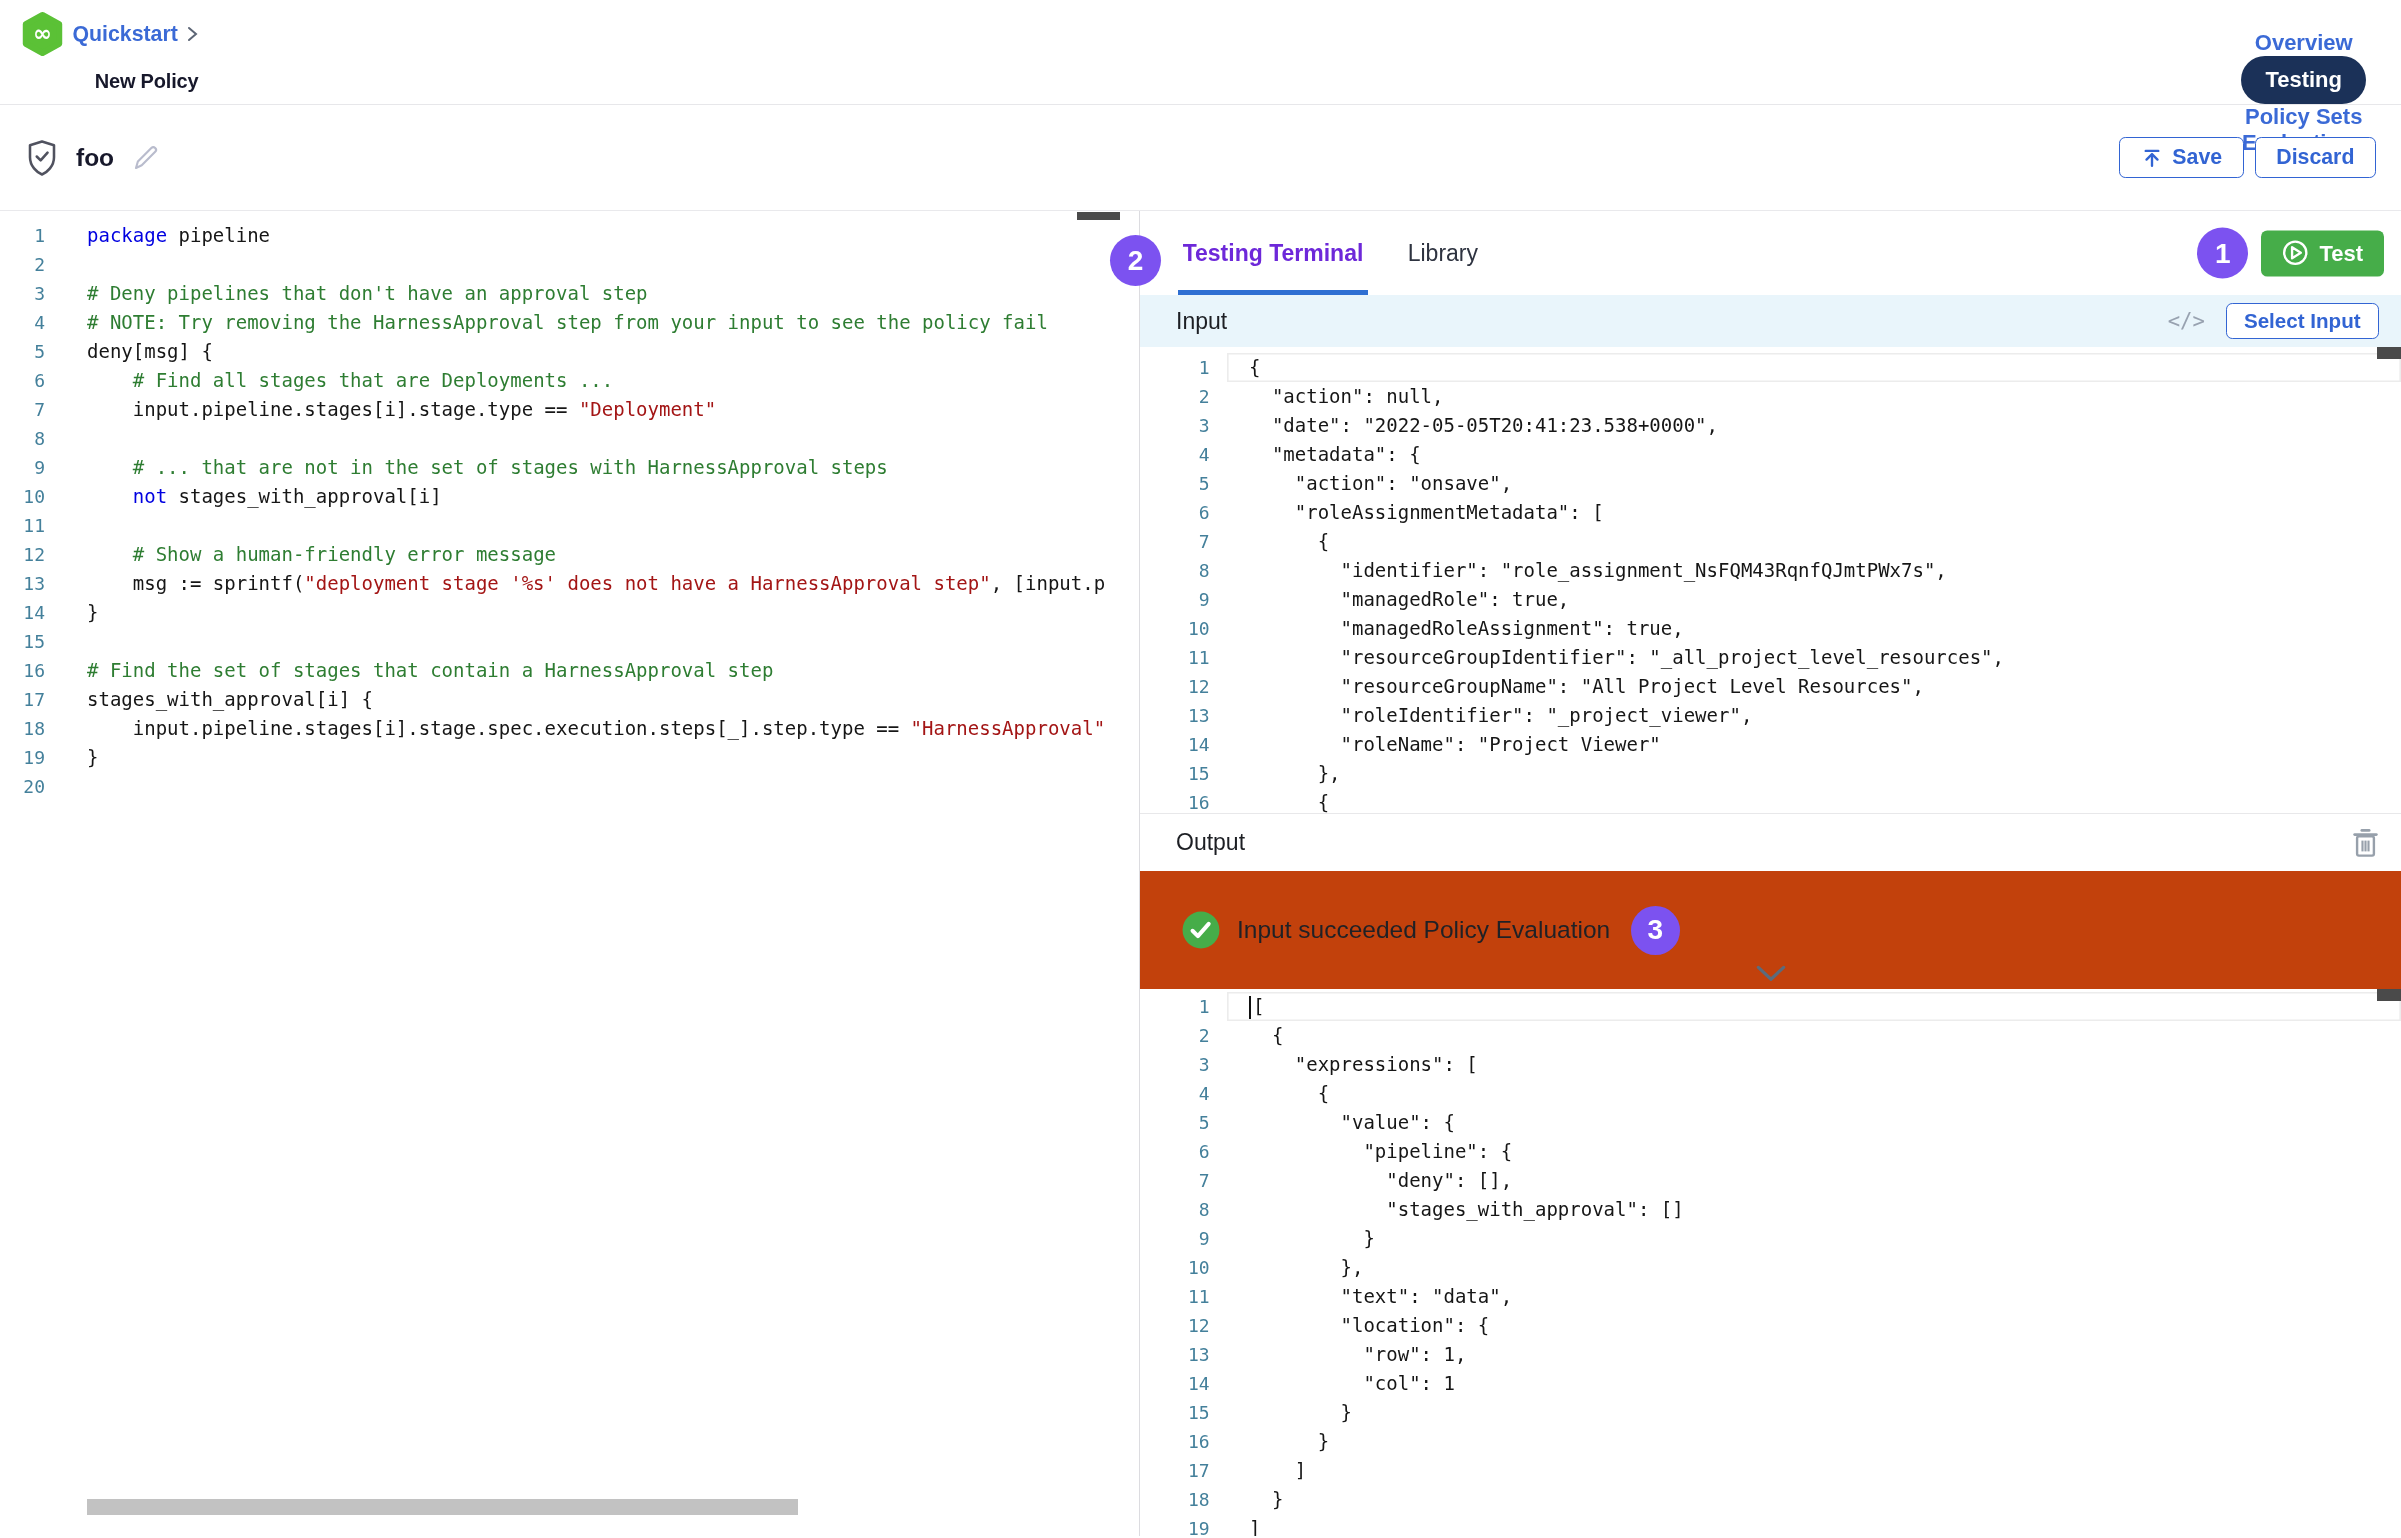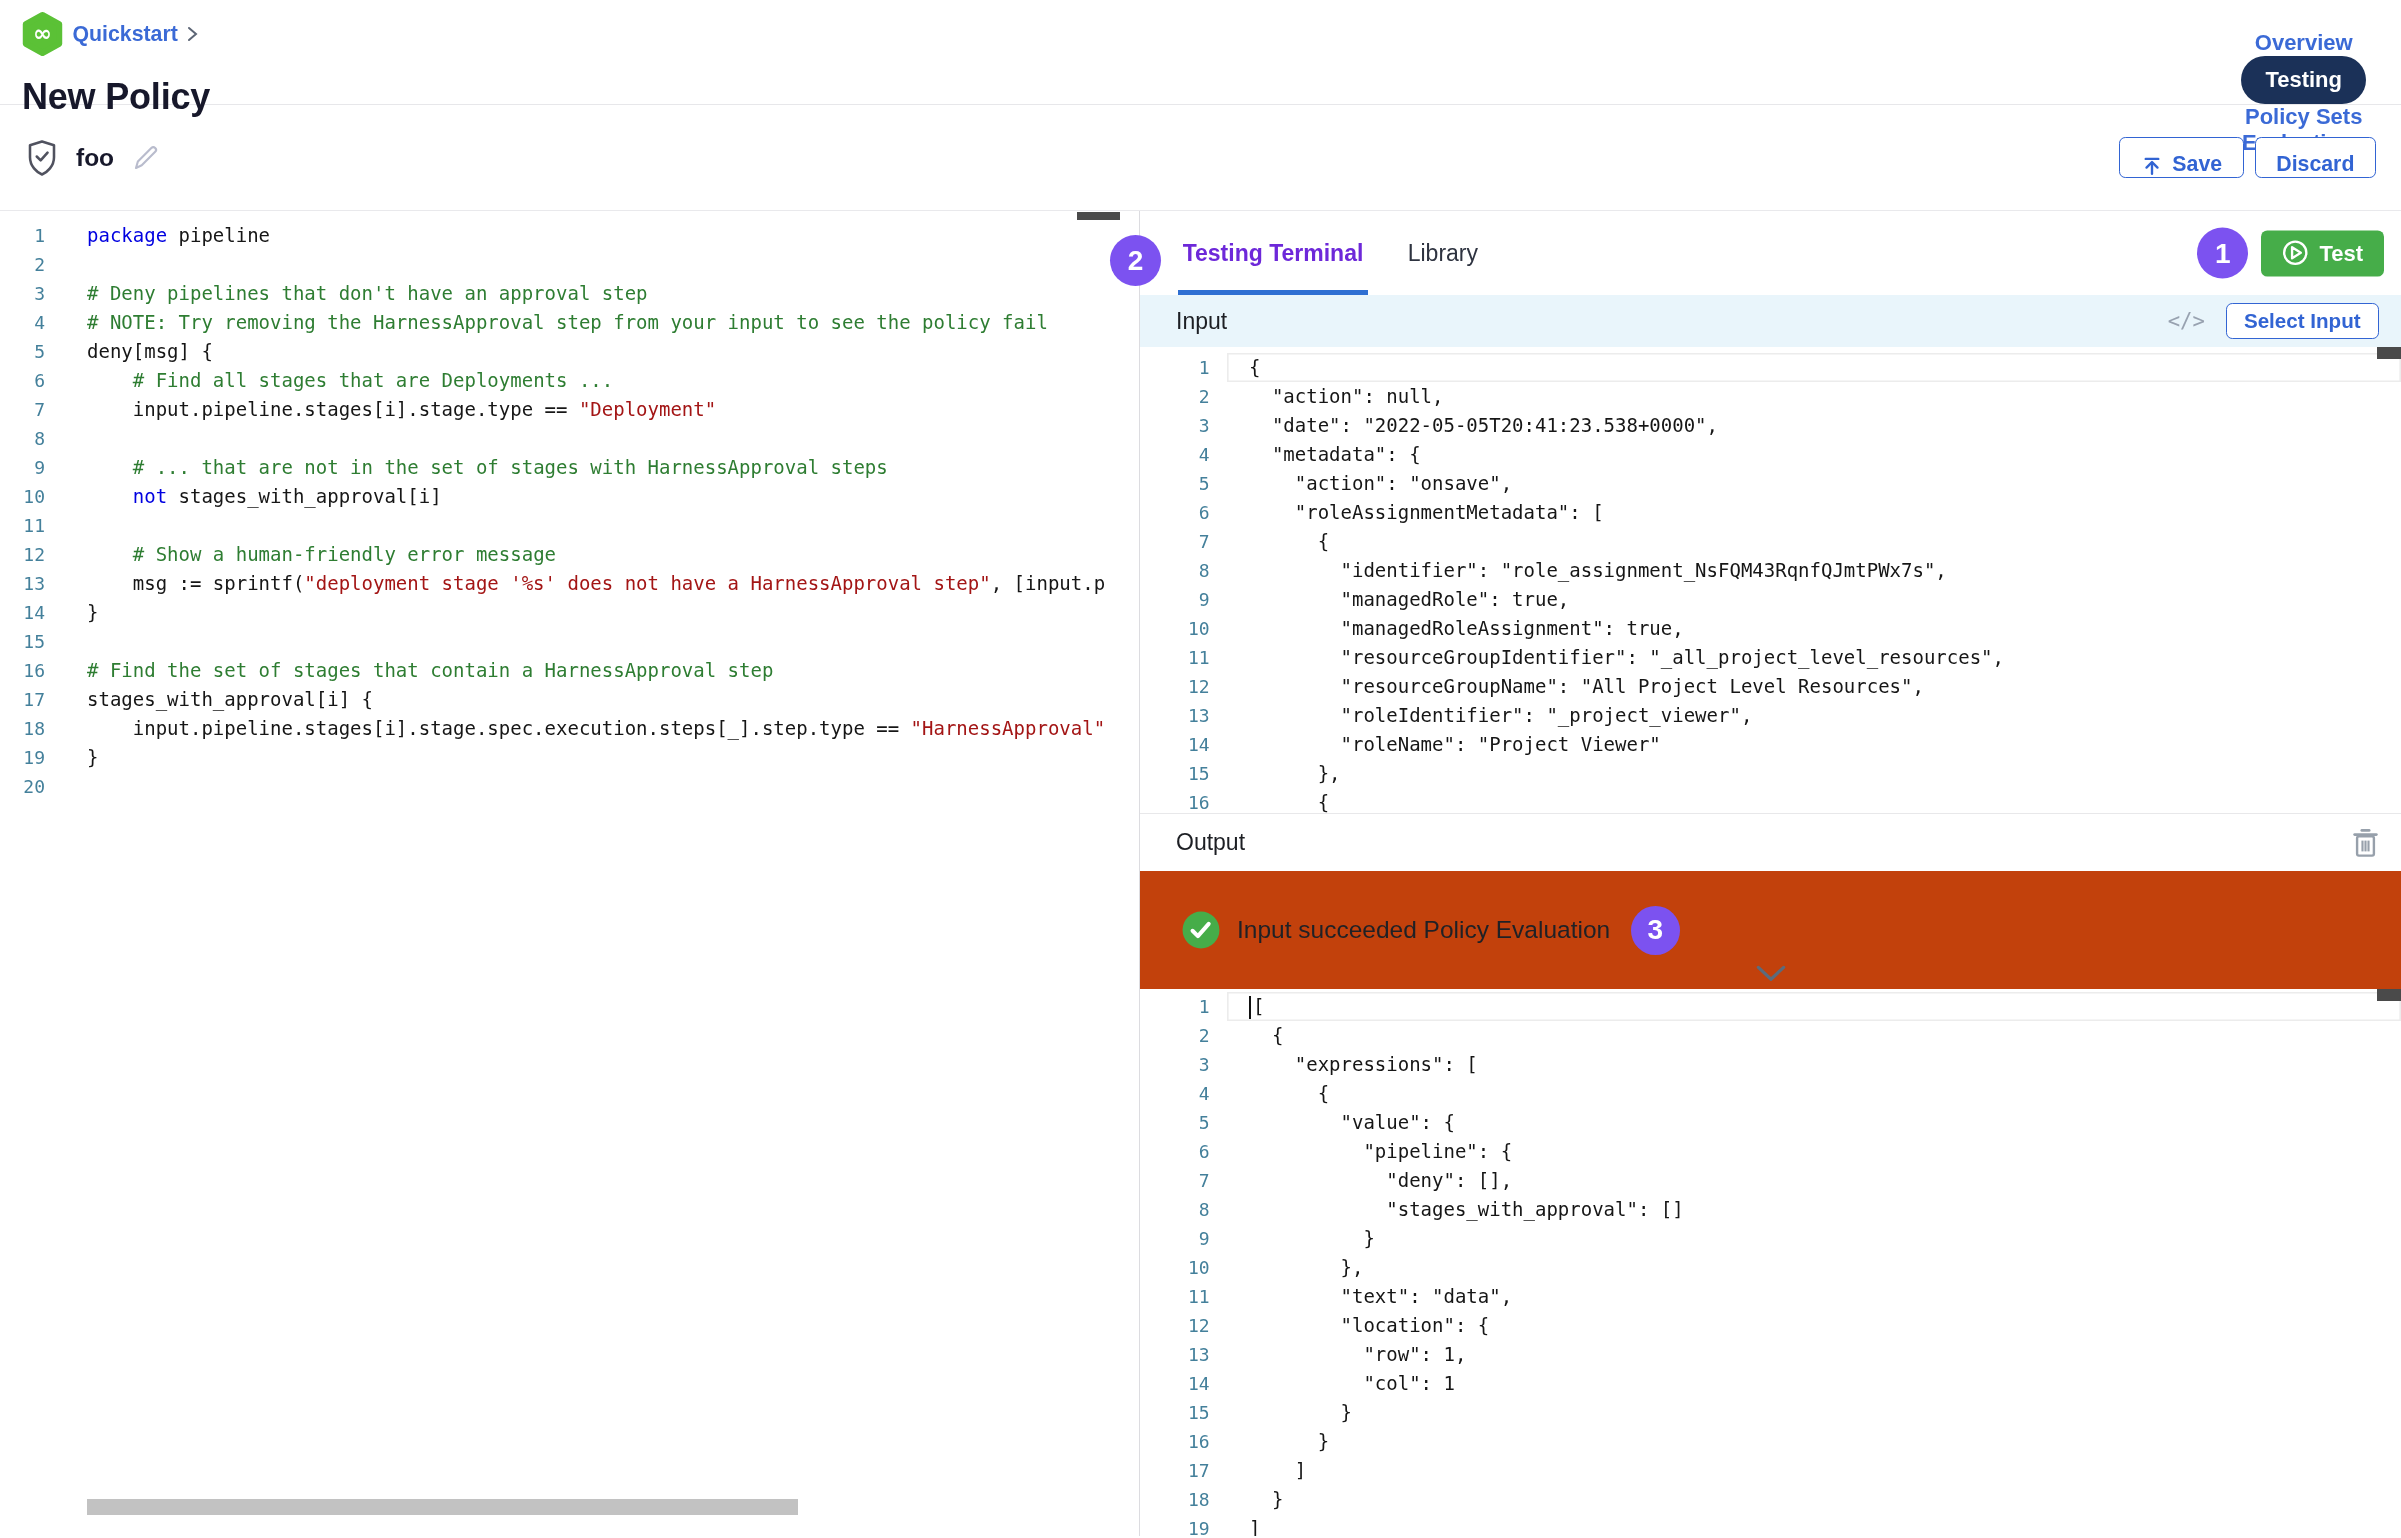--- a/index.html
+++ b/index.html
@@ -5,32 +5,32 @@
   * { margin:0; padding:0; box-sizing:border-box; }
   html,body { width:2401px; height:1538px; overflow:hidden; background:#ffffff;
               font-family:"Liberation Sans", sans-serif; color:#1c1d26; }
 
   
   .hdr { height:105px; display:flex; justify-content:space-between; align-items:flex-start;
          border-bottom:1.6px solid #e7e7ea; background:#fff; }
   .hdr-left { padding:11px 0 0 22px; }
   .crumb { display:flex; align-items:center; gap:9.5px; height:46px; }
   .crumb a { font-size:21.3px; font-weight:600; color:#3b6ad6; text-decoration:none; cursor:pointer; }
-  .title { font-size:36px; font-weight:700; color:#17182b; margin-top:19px; letter-spacing:-0.2px;text-align:right; }
+  .title { font-size:20px; font-weight:700; color:#17182b; margin-top:13px; letter-spacing:-0.2px;text-align:right; }
   .nav { display:flex; align-items:center; padding:30px 35px 0 0; height:87px;flex-direction:column; }
   .nav a { font-size:22px; font-weight:600; color:#3b6ad6; text-decoration:none; cursor:pointer; }
   .nav a.pill { background:#1b3158; color:#fff; padding:11px 24px; border-radius:790px; }
 
   
   .toolbar { height:105px; display:flex; justify-content:space-between; align-items:center;
              padding:0 25px 0 24px; background:#fff; }
   .tb-left { display:flex; align-items:center; gap:16px; }
   .policy-name { font-size:24.5px; font-weight:700; color:#17182b; }
   .tb-right { display:flex; gap:11px; }
-  .btn { display:flex; align-items:flex-end; gap:9.5px; height:41px; padding:0 20.6px;
+  .btn { display:flex; align-items:center; gap:9.5px; height:41px; padding:0 20.6px;
          border:1.6px solid #3264d3; border-radius:6.3px; background:#fff;
          color:#3264d3; font-size:21.3px; font-weight:600; cursor:pointer; font-family:inherit; }
 
   
   .main { display:flex; height:1326px; border-top:1.6px solid #e9e9ec; }
   .left-pane { width:1140px; flex:none; position:relative; border-right:1.6px solid #dcdce0;
                background:#fff; overflow:hidden; }
   .right-pane { flex:1; position:relative; background:#fff; display:flex; flex-direction:column; }
 
   

